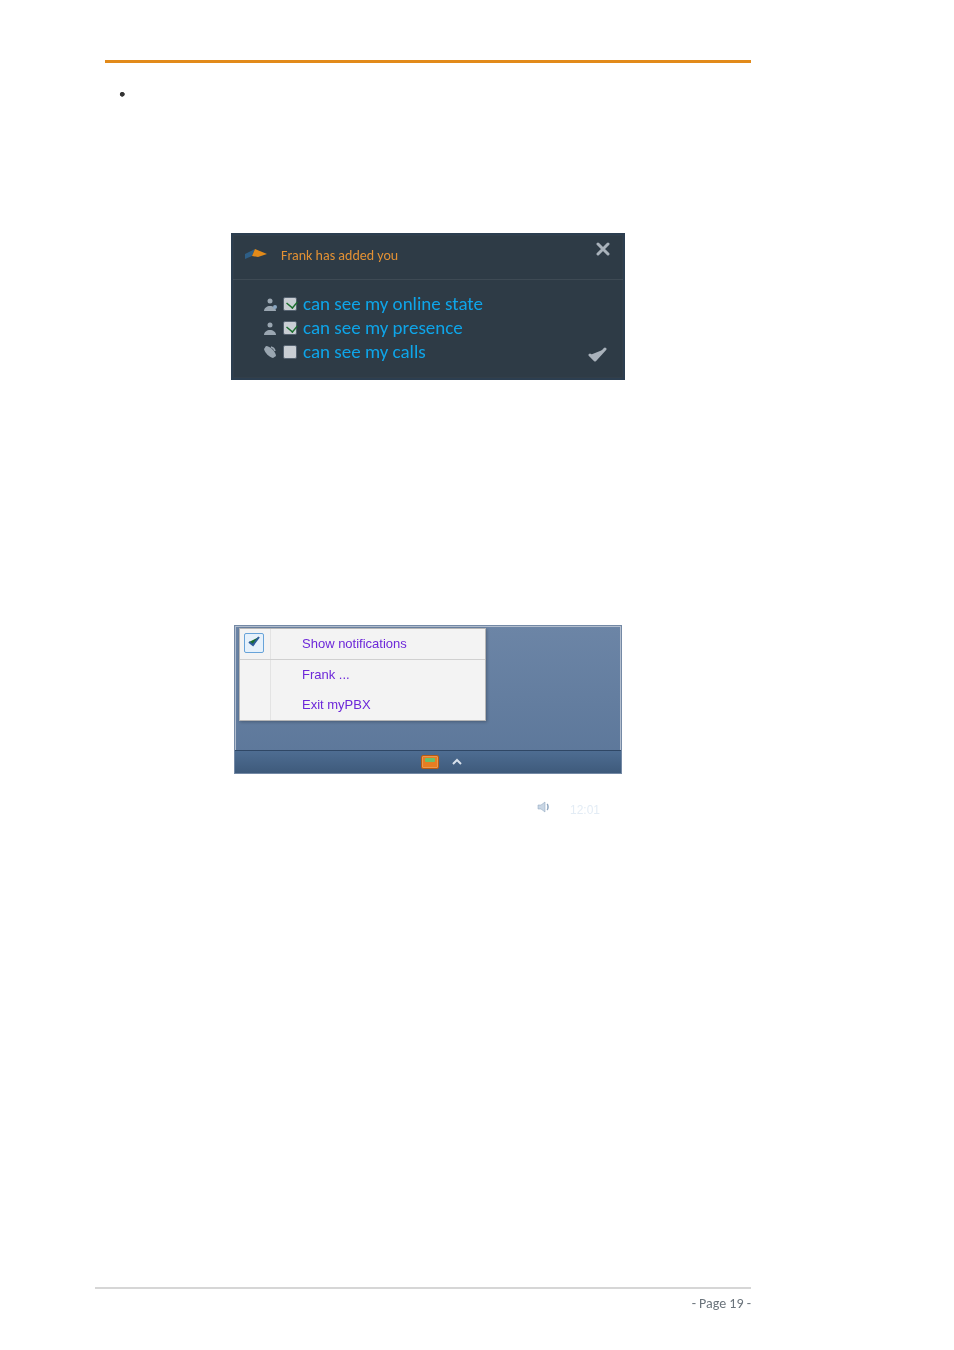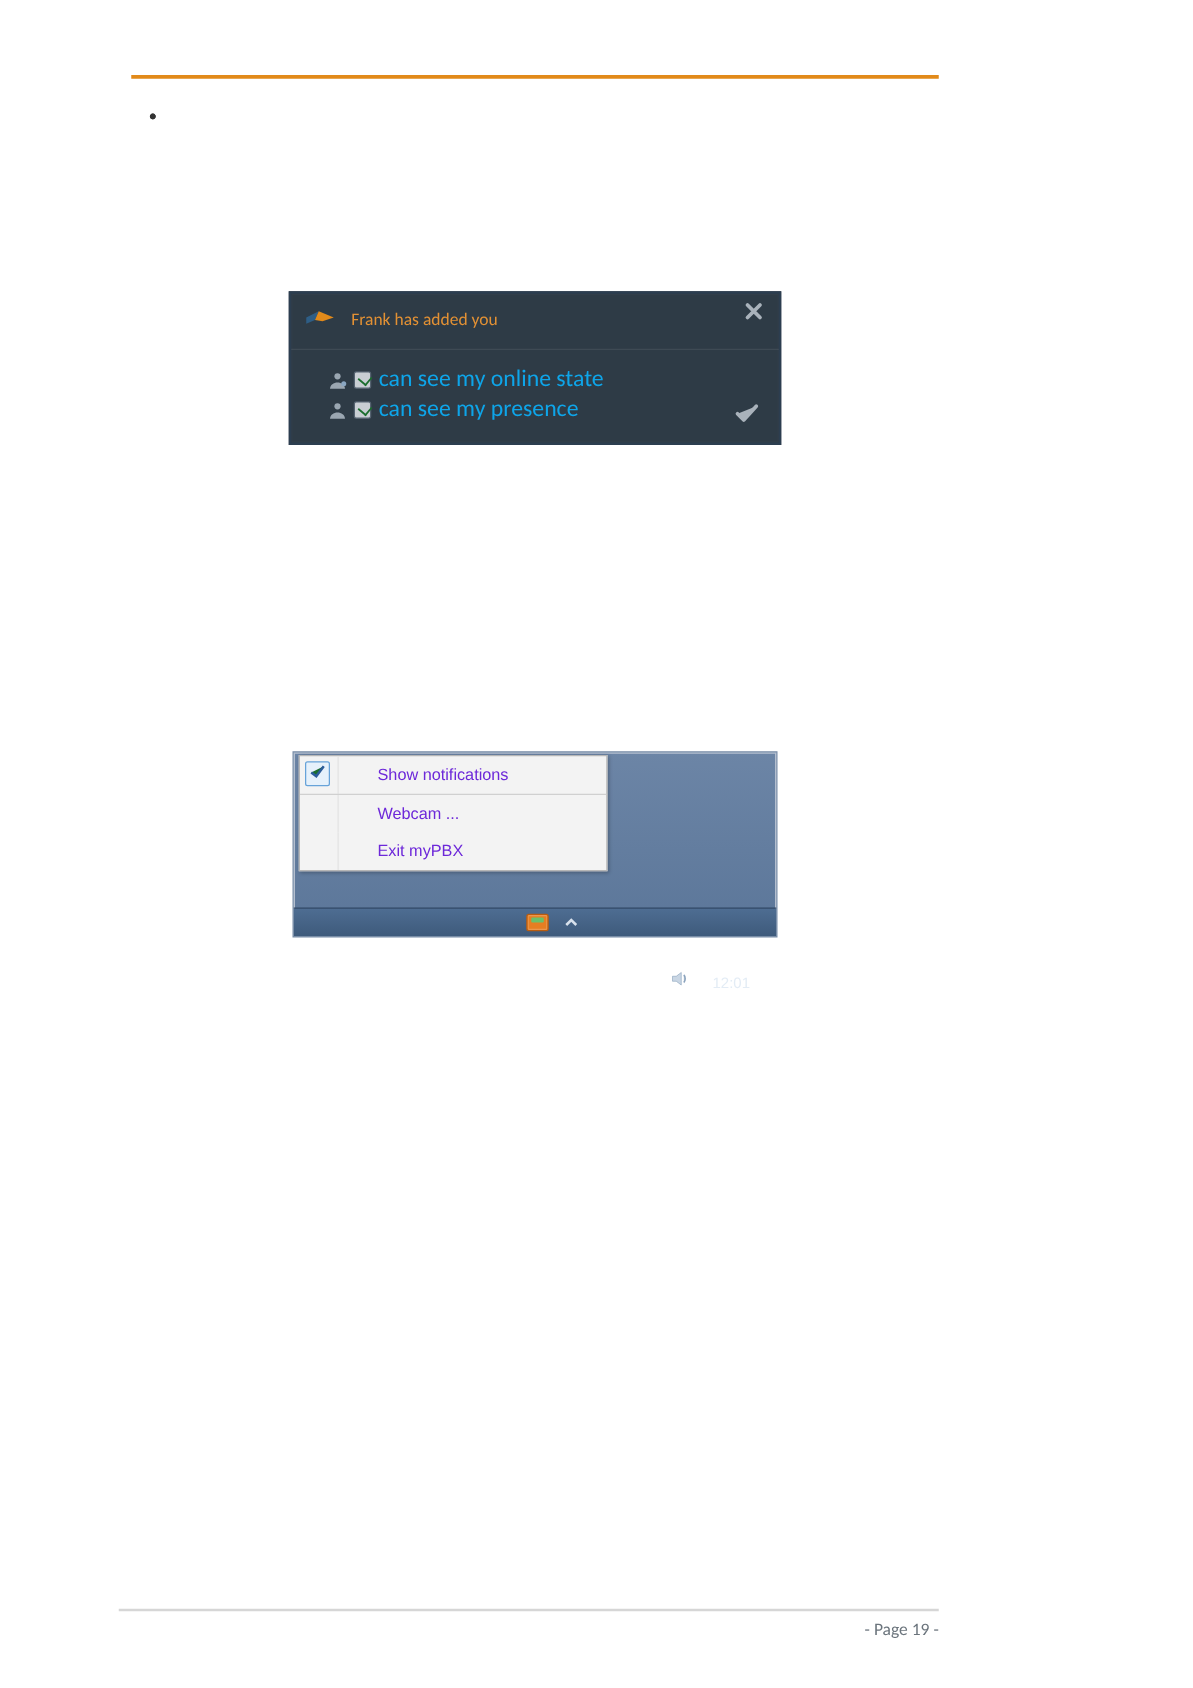--- a/index.html
+++ b/index.html
@@ -364,20 +364,30 @@
               <svg viewBox="0 0 18 18" width="18" height="18">
                 <circle cx="9" cy="6" r="2.5" fill="#9AA6B1"></circle>
                 <path d="M3 16c0-3 3-5 6-5s6 2 6 5" fill="#9AA6B1"></path>
               </svg>
             </span>
             <span class="opt-check checked"></span>
             <span>can see my presence</span>
           </div>
 
 
+          <div class="toast-option">
+            <span class="opt-icon">
+              <svg viewBox="0 0 18 18" width="18" height="18">
+                <path d="M5 3c4 0 10 6 10 10l-3 2c-4-1-8-5-9-9z" fill="#9AA6B1"></path>
+                <path d="M10 4c2 .5 3.5 2 4 4" stroke="#9AA6B1" stroke-width="1.5" fill="none"></path>
+              </svg>
+            </span>
+            <span class="opt-check"></span>
+            <span>can see my calls</span>
+          </div>
 
           <div class="toast-accept">
             <svg viewBox="0 0 20 20" width="20" height="20">
               <path d="M3 11 L8 16 L18 5" stroke="#A9B2BB" stroke-width="3" fill="none" stroke-linecap="round" stroke-linejoin="round"></path>
             </svg>
           </div>
         </div>
       </div>
     </div>
 
@@ -393,21 +403,21 @@
               <span class="ctx-check">
                 <svg viewBox="0 0 14 14" width="14" height="14">
                   <path d="M2 8 L6 11 L12 3" stroke="#2C5C9A" stroke-width="2" fill="none"></path>
                 </svg>
               </span>
               <span>Show notifications</span>
             </div>
 
             <div class="ctx-row border-top">
               <span class="ctx-gutter"></span>
-              <span>Webcam ...</span>
+              <span>Frank ...</span>
             </div>
 
 
             <div class="ctx-row">
               <span class="ctx-gutter"></span>
               <span>Exit myPBX</span>
             </div>
 
           </div>
         </div>

